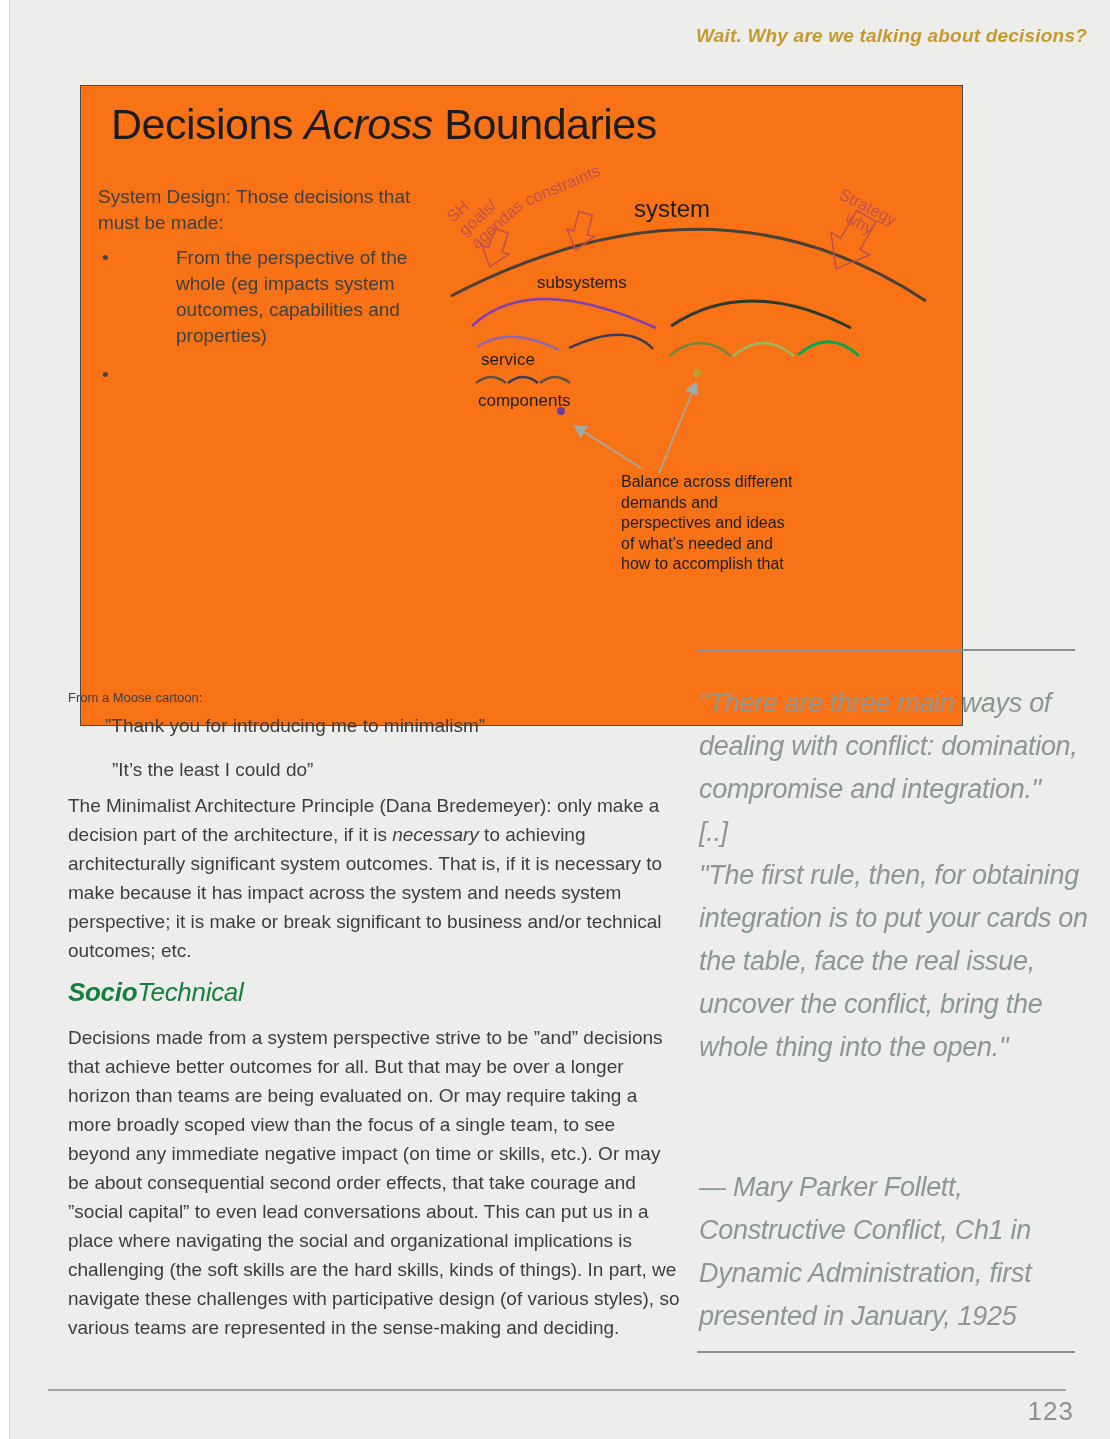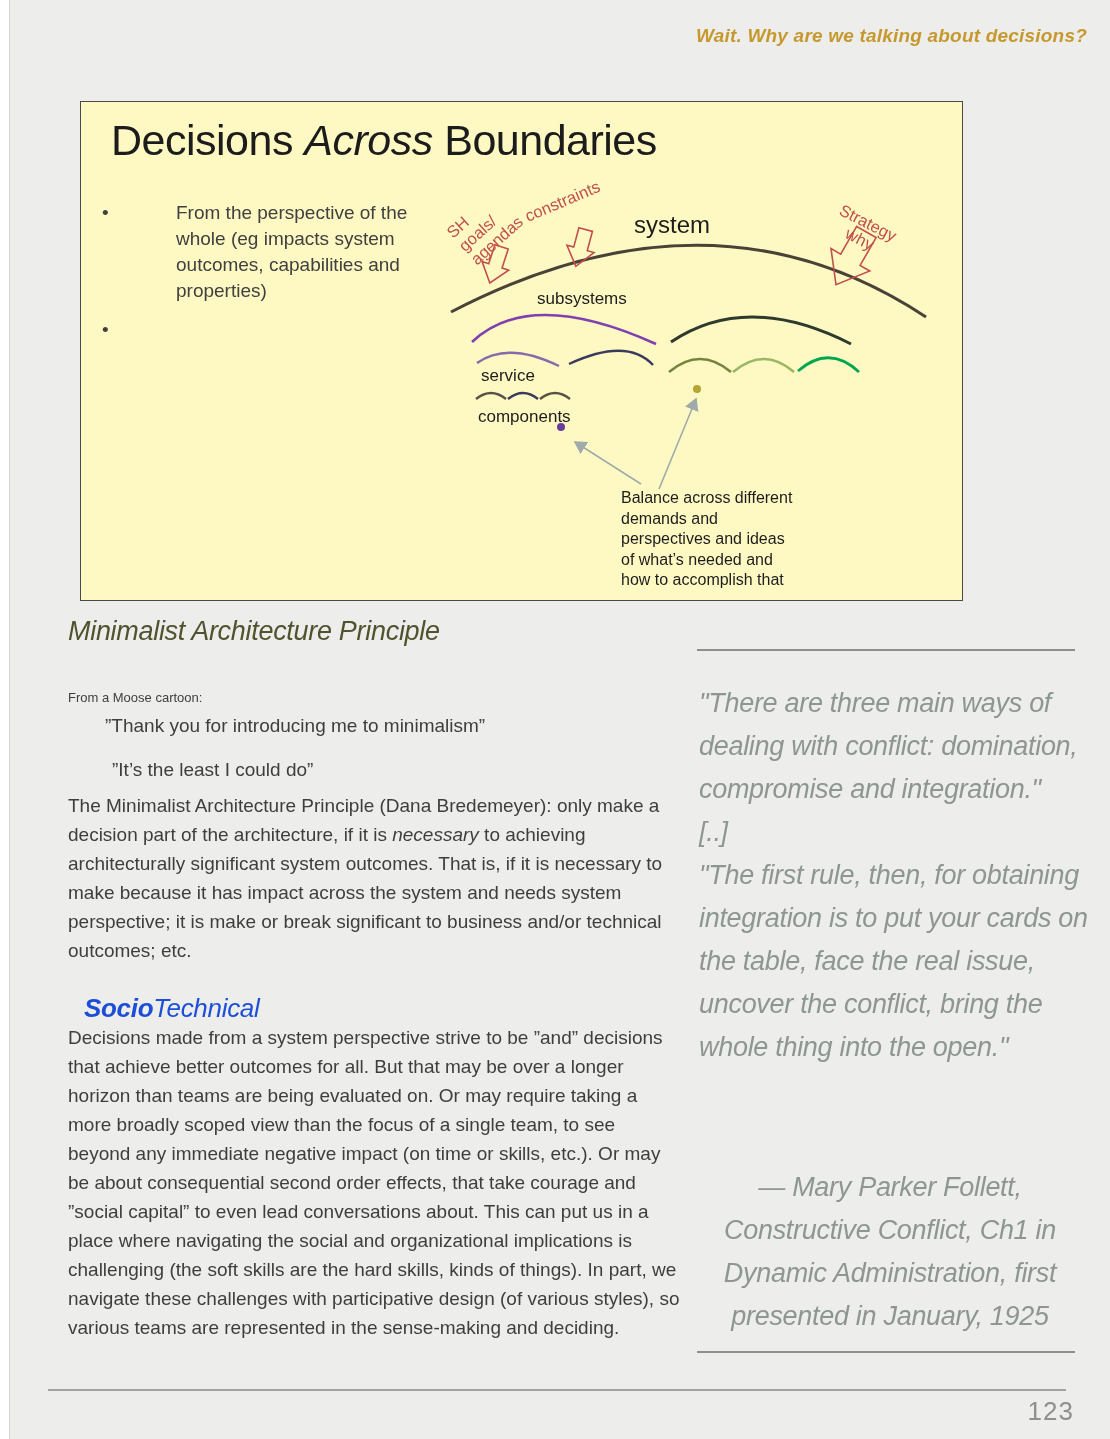--- a/index.html
+++ b/index.html
@@ -13,22 +13,22 @@
     position:absolute; left:0; top:0; width:9px; height:100%;
     background:#ffffff; border-right:1px solid #d9d9d4;
   }
   .header-note {
     position:absolute; top:25px; right:35px;
     font-size:19px; font-weight:bold; font-style:italic;
     color:#c6992e; letter-spacing:0.2px;
   }
   
   .slide {
-    position:absolute; left:80px; top:85px; width:883px; height:500px;
-    background:#fef9c3; border:1.5px solid #4a4a4a; box-sizing:border-box;margin-top:16px;
+    position:absolute; left:80px; top:85px; width:883px; height:641px;
+    background:#f97316; border:1.5px solid #4a4a4a; box-sizing:border-box;
   }
   .slide-title {
     position:absolute; left:30px; top:14px; margin:0;
     font-size:43px; font-weight:300; color:#1c1c1c; letter-spacing:-0.5px;
     white-space:nowrap;
   }
   .slide-title .it { font-style:italic; }
   .slide-text {
     position:absolute; left:17px; top:98px; width:345px;
     font-size:19px; line-height:26px; color:#404040;
@@ -50,60 +50,61 @@
     font-size:27px; font-style:italic; font-weight:normal;
     color:#53522f; letter-spacing:-0.3px;
   }
   .lead  { position:absolute; left:68px;  top:690px; margin:0; font-size:13px; color:#3e3e3e; }
   .q1    { position:absolute; left:100px; top:710px; margin:5px; font-size:19px; color:#3e3e3e; }
   .q2    { position:absolute; left:100px; top:747px; margin:12px; font-size:19px; color:#3e3e3e; }
   .para  { position:absolute; margin:0; font-size:19px; line-height:29px; color:#3e3e3e; }
   .para1 { left:68px; top:791px; width:622px; }
   .para1 .it { font-style:italic;text-align:center; }
   .h-socio {
-    position:absolute; left:68px; top:977px; margin:16px;
+    position:absolute; left:68px; top:977px; margin:0;
     font-size:26px; font-style:italic; font-weight:normal;
-    color:#1d4ed8; letter-spacing:-0.3px;
+    color:#15803d; letter-spacing:-0.3px;
   }
   .h-socio .b { font-weight:bold; }
   .para2 { left:68px; top:1023px; width:614px; }
   
   .rule { position:absolute; background:#8f8f8f; height:1.5px; }
   .rule-rt { left:697px; top:649px;  width:378px; }
   .rule-rb { left:697px; top:1351px; width:378px; }
   .pullquote {
     position:absolute; left:699px; top:682px; width:392px;
     font-size:27px; font-style:italic; line-height:43px;
     color:#8d9692; letter-spacing:-0.3px;
   }
   .pullquote p { margin:0; }
   .attribution {
     position:absolute; left:699px; top:1166px; width:382px;
     font-size:27px; font-style:italic; line-height:43px;
-    color:#8d9692; text-align:center; letter-spacing:-0.3px;
+    color:#8d9692; text-align:left; letter-spacing:-0.3px;
   }
   
   .rule-bottom { left:48px; top:1389px; width:1018px; height:2px; background:#a3a3a3; }
   .pagenum {
     position:absolute; right:48px; top:1396px;
     font-size:26px; font-weight:300; color:#8f8f8f; letter-spacing:1px;
   }
 </style>
 </head>
 <body>
 
 <div class="page">
   <div class="left-strip"></div>
 
   <div class="header-note">Wait. Why are we talking about decisions?</div>
 
   <div class="slide">
     <h1 class="slide-title"><span>Decisions </span><span class="it">Across</span><span> Boundaries</span></h1>
 
     <div class="slide-text">
+      <p>System Design: Those decisions that must be made:</p>
       <ul>
         <li><span class="marker">•</span><span>From the perspective of the whole (eg impacts system outcomes, capabilities and properties)</span></li>
         <li><span class="marker">•</span></li>
       </ul>
     </div>
 
     <svg class="diagram" viewBox="0 0 883 493">
       <defs>
         <marker id="garrow" markerWidth="9" markerHeight="9" refX="7" refY="4.5" orient="auto">
           <path d="M0,0 L8,4.5 L0,9 Z" fill="#9fabab"></path>
@@ -160,21 +161,20 @@
 
     <div class="balance">
       <div>Balance across different</div>
       <div>demands and</div>
       <div>perspectives and ideas</div>
       <div>of what’s needed and</div>
       <div>how to accomplish that</div>
     </div>
   </div>
 
-  <h2 class="h-min">Minimalist Architecture Principle</h2>
   <p class="lead">From a Moose cartoon:</p>
   <p class="q1">”Thank you for introducing me to minimalism”</p>
   <p class="q2">”It’s the least I could do”</p>
   <p class="para para1"><span>The Minimalist Architecture Principle (Dana Bredemeyer): only make a decision part of the architecture, if it is </span><span class="it">necessary</span><span> to achieving architecturally significant system outcomes. That is, if it is necessary to make because it has impact across the system and needs system perspective; it is make or break significant to business and/or technical outcomes; etc.</span></p>
 
   <h2 class="h-socio"><span class="b">Socio</span><span>Technical</span></h2>
   <p class="para para2">Decisions made from a system perspective strive to be ”and” decisions that achieve better outcomes for all. But that may be over a longer horizon than teams are being evaluated on. Or may require taking a more broadly scoped view than the focus of a single team, to see beyond any immediate negative impact (on time or skills, etc.). Or may be about consequential second order effects, that take courage and ”social capital” to even lead conversations about.  This can put us in a place where navigating the social and organizational implications is challenging (the soft skills are the hard skills, kinds of things).  In part, we navigate these challenges with participative design (of various styles), so various teams are represented in the sense-making and deciding.</p>
 
   <div class="rule rule-rt"></div>
   <div class="pullquote">

